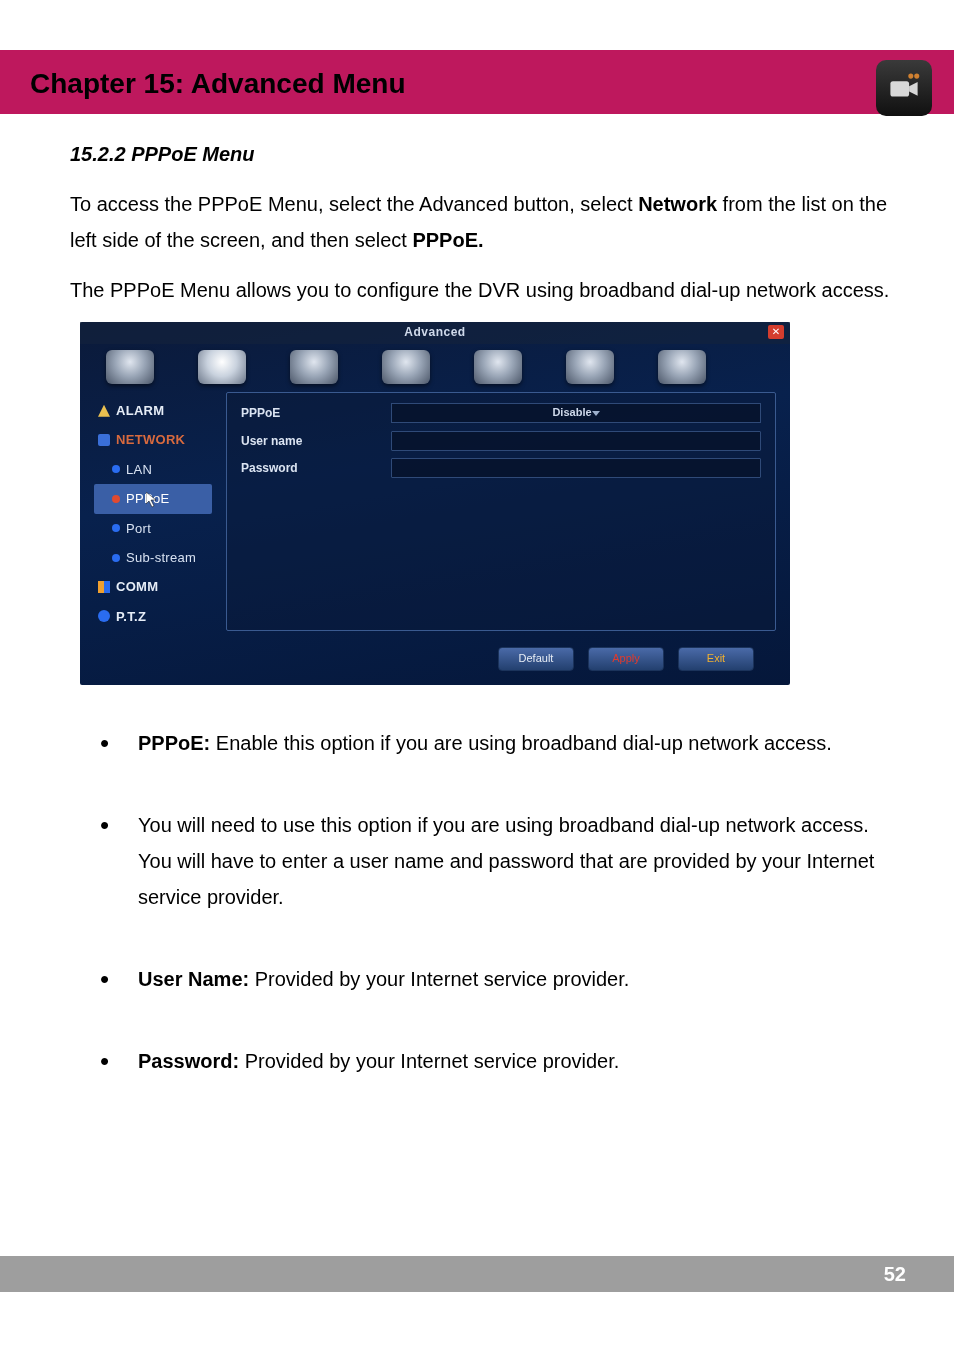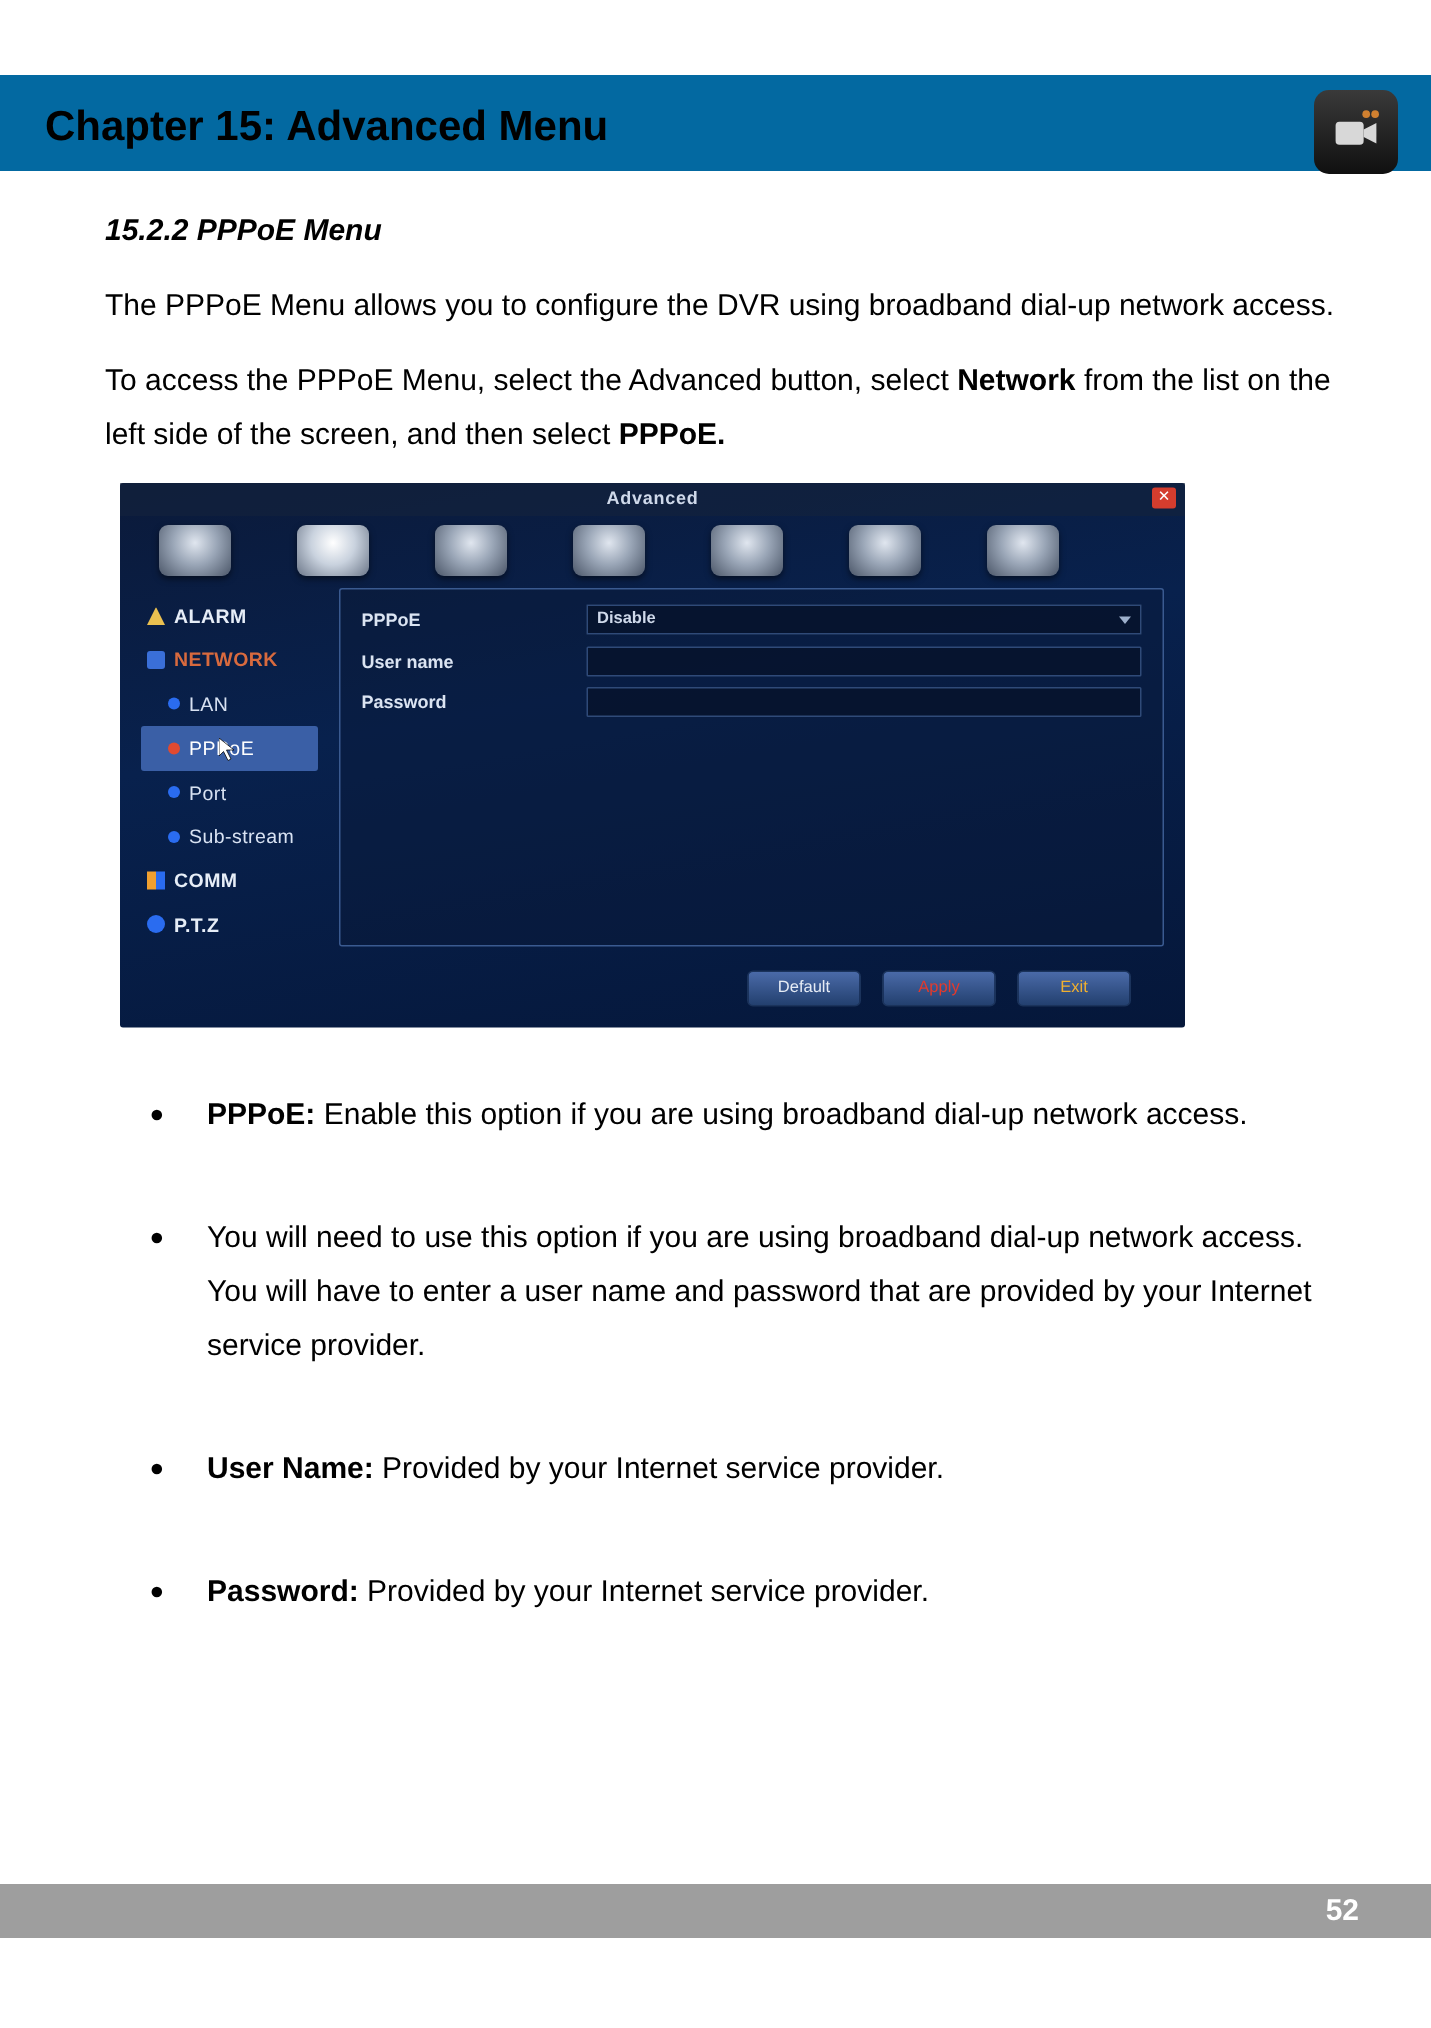--- a/index.html
+++ b/index.html
@@ -13,21 +13,21 @@
   .page {
     position: relative;
     width: 954px;
     min-height: 1352px;
     box-sizing: border-box;
     padding: 50px 60px 60px 70px;
   }
   
   .chapter-bar {
     position: relative;
-    background: #0369a1;
+    background: #be185d;
     margin: 0 -60px 22px -70px;
     padding: 18px 70px 14px 30px;
   }
   .chapter-bar h1 {
     margin: 0;
     font-size: 28px;
     font-weight: bold;
   }
   .chapter-icon {
     position: absolute;
@@ -182,21 +182,21 @@
     border: 1px solid #2f4a78;
     background: rgba(5,15,35,.6);
     border-radius: 1px;
   }
   .select {
     height: 18px;
     border: 1px solid #2f4a78;
     background: rgba(5,15,35,.6);
     display: flex;
     align-items: center;
-    justify-content: space-between;
+    justify-content: center;
     padding: 0 6px;
     font-weight: bold;
     font-size: 11px;
   }
   .select .caret {
     width:0;height:0;border-left:4px solid transparent;border-right:4px solid transparent;border-top:5px solid #9db0cc;
   }
   .shot-footer {
     display:flex;
     justify-content:flex-end;
@@ -243,24 +243,24 @@
         <rect x="4" y="12" width="22" height="18" rx="3" fill="#d8d8d8"></rect>
         <polygon points="26,18 36,13 36,29 26,24" fill="#d8d8d8"></polygon>
         <circle cx="28" cy="6" r="3" fill="#d08030"></circle>
         <circle cx="35" cy="6" r="3" fill="#d08030"></circle>
       </svg>
     </div>
   </div>
 
   <div class="body">
     <div class="section-title">15.2.2 PPPoE Menu</div>
-    <div class="para">The PPPoE Menu allows you to configure the DVR using broadband dial-up network access.</div>
     <div class="para">
       <span>To access the PPPoE Menu, select the Advanced button, select </span><b>Network</b><span> from the list on the left side of the screen, and then select </span><b>PPPoE.</b>
     </div>
+    <div class="para">The PPPoE Menu allows you to configure the DVR using broadband dial-up network access.</div>
 
     <div class="shot">
       <div class="shot-titlebar">
         <div class="title">Advanced</div>
         <div class="close">✕</div>
       </div>
       <div class="shot-toolbar">
         <div class="tb-btn"></div>
         <div class="tb-btn selected"></div>
         <div class="tb-btn"></div>

